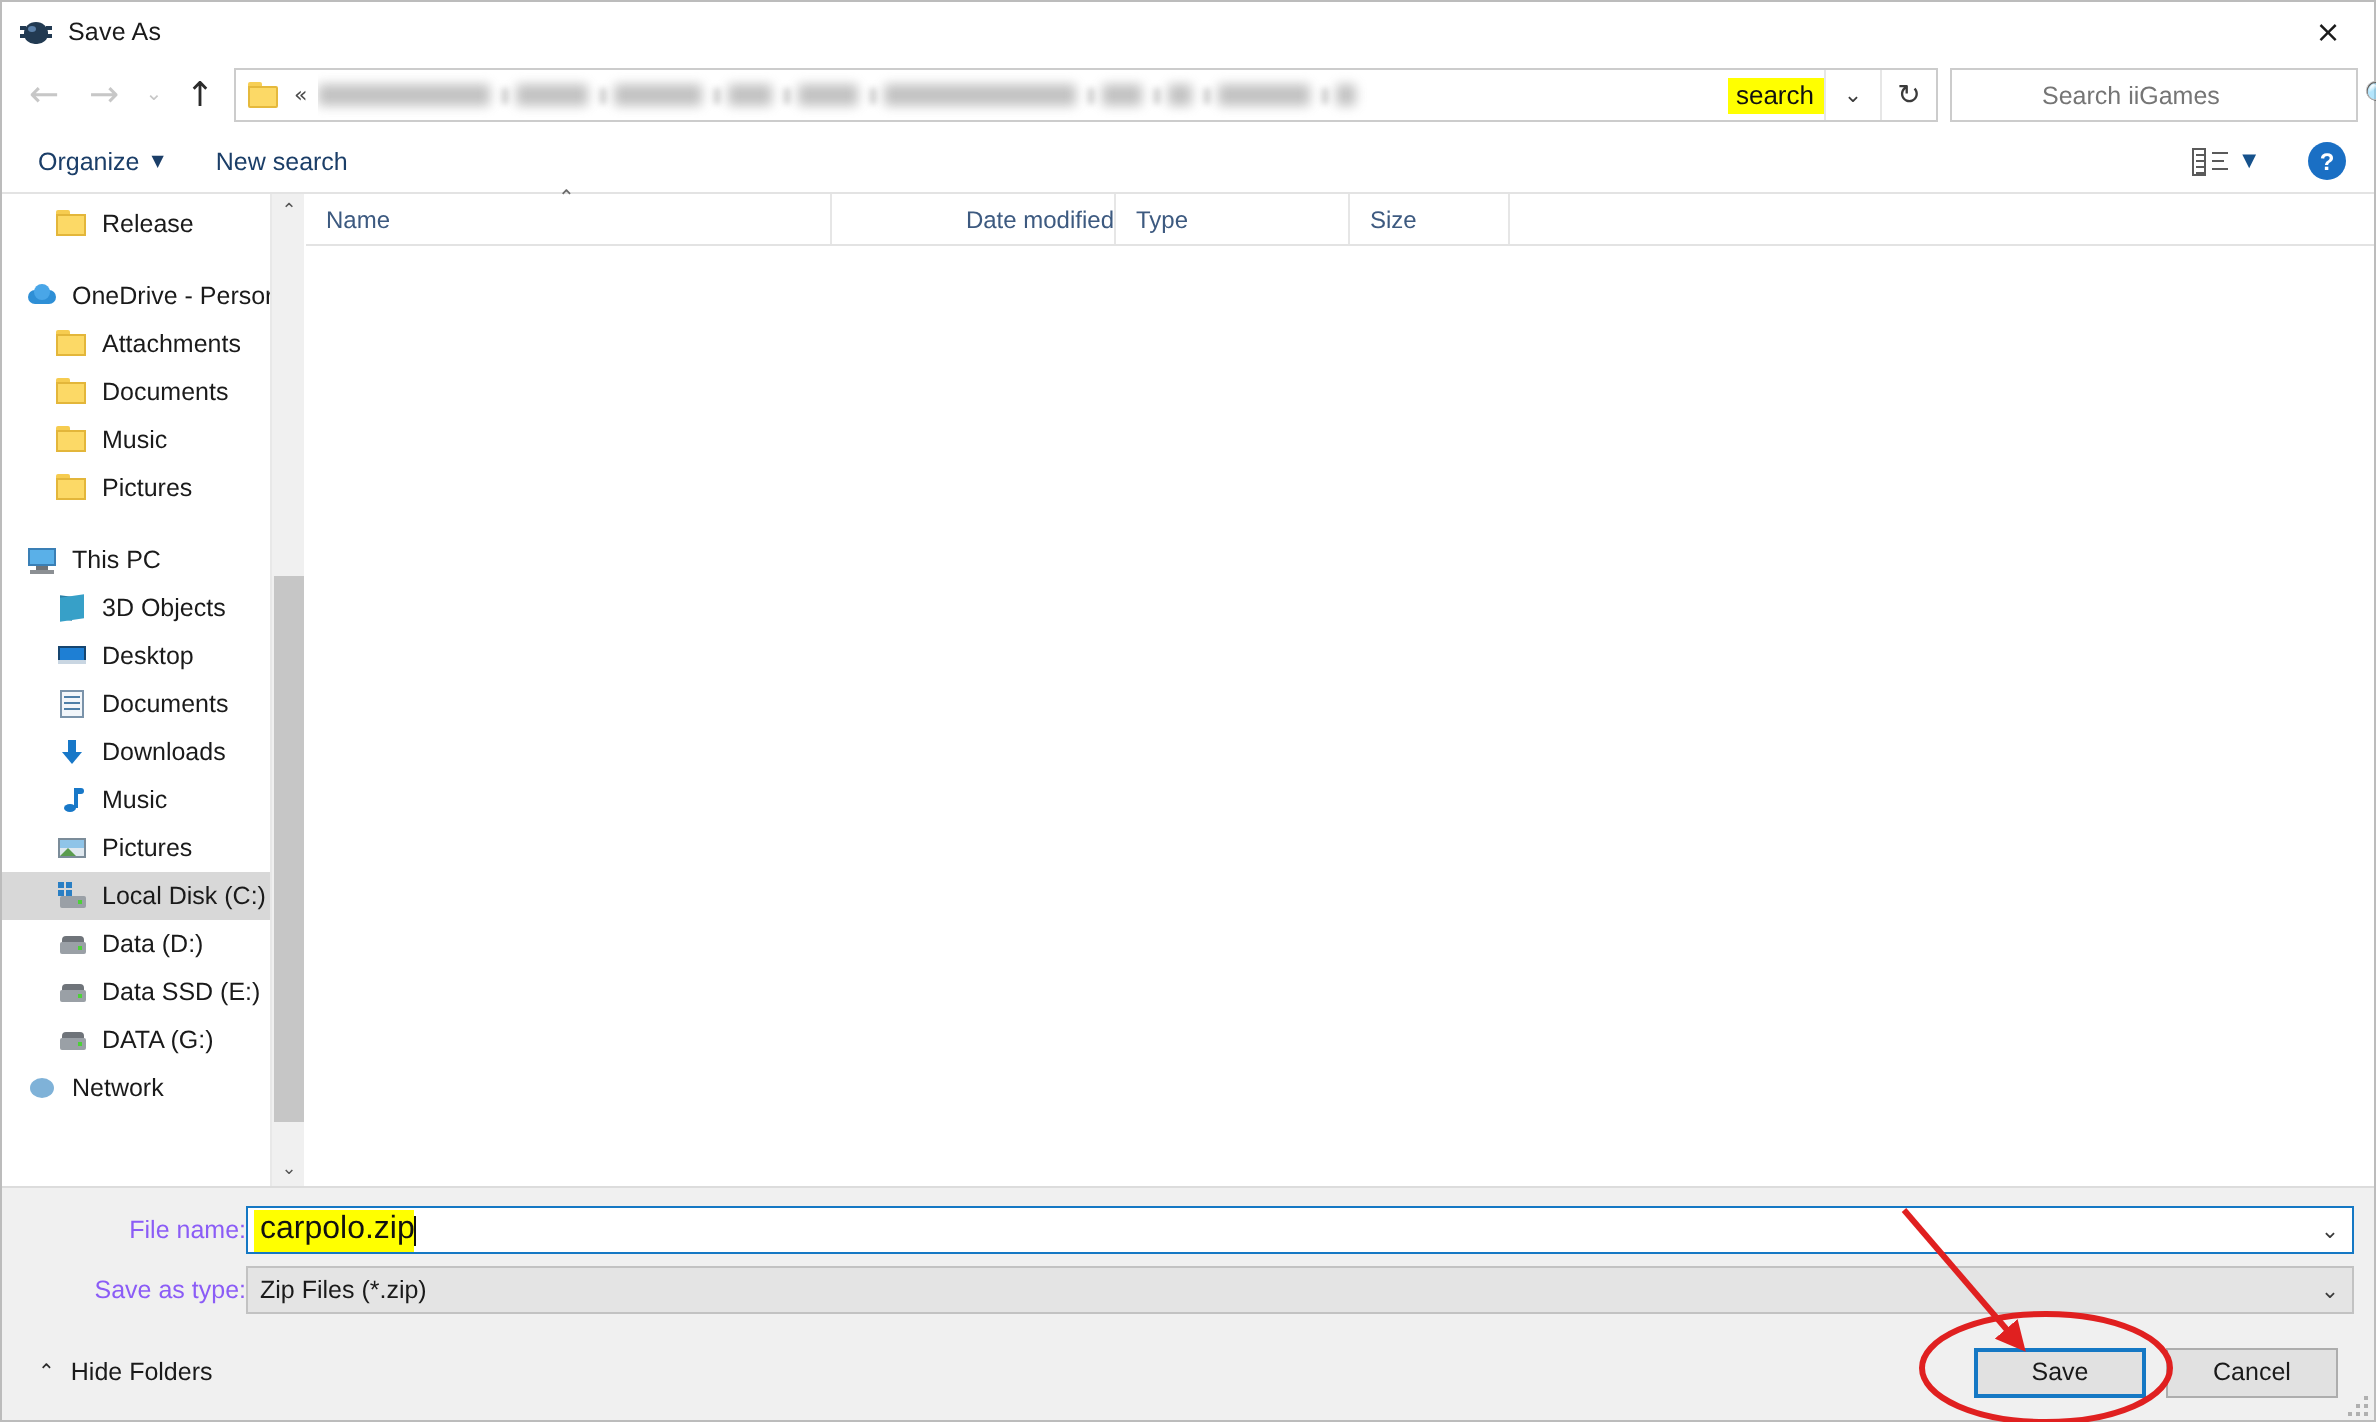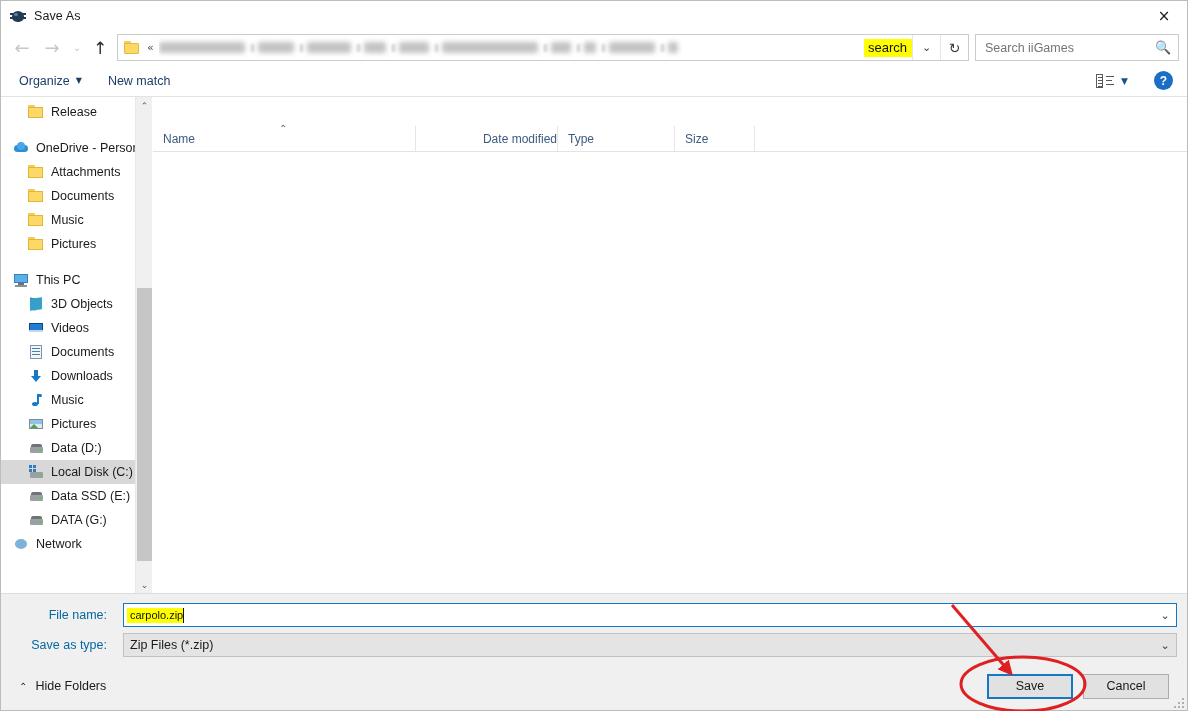--- a/index.html
+++ b/index.html
@@ -135,20 +135,21 @@
   }
   #search-box {
     width: 204px; height: 27px; margin-left: 6px; flex: 0 0 auto;
     border: 1px solid #cccccc; background: #ffffff;
     display: flex; align-items: center; padding: 0 6px 0 9px;
   }
   #search-input {
     flex: 1 1 auto; border: 0; outline: 0; font-size: 12.5px;
     color: #6d6d6d; background: transparent;
     font-family: "Liberation Sans", sans-serif;
+    margin-left: 36px;
   }
   #search-icon { font-size: 13px; color: #4c4c4c; font-family: "DejaVu Sans", sans-serif; }
 
   
   #toolbar {
     height: 32px; flex: 0 0 32px;
     display: flex; align-items: center;
     padding-left: 18px; background: #ffffff;
     border-bottom: 1px solid #e3e3e3;
   }
@@ -276,21 +277,21 @@
     font-size: 9px; color: #555; background: #f0f0f0;
     font-family: "DejaVu Sans", sans-serif;
   }
   #sb-up { top: 0; }
   #sb-down { bottom: 0; }
   #sb-thumb {
     position: absolute; left: 1px; width: 15px;
     background: #c6c6c6;
   }
 
-  #list-pane { flex: 1 1 auto; display: flex; flex-direction: column; background: #ffffff; min-width: 0; margin-top: 29px; }
+  #list-pane { flex: 1 1 auto; display: flex; flex-direction: column; background: #ffffff; min-width: 0; }
   #col-header {
     height: 26px; flex: 0 0 26px; display: flex; align-items: stretch;
     border-bottom: 1px solid #e3e3e3; position: relative;
   }
   .col {
     font-size: 12px; color: #3d5a80;
     display: flex; align-items: center; padding-left: 10px;
     border-right: 1px solid #e6e6e6; position: relative;
   }
   #col-name { width: 263px; flex: 0 0 263px; }
@@ -307,30 +308,30 @@
   }
 
   
   #form-area {
     flex: 0 0 auto; background: #f0f0f0;
     border-top: 1px solid #dcdcdc;
     padding: 8px 0 0 0;
   }
   .form-row { display: flex; align-items: center; height: 26px; margin-bottom: 4px; }
   .form-label {
-    width: 122px; flex: 0 0 122px; text-align: right; padding-right: 16px;
-    font-size: 12.5px; color: #0369a1;
+    width: 122px; flex: 0 0 122px; text-align: right; padding-right: 0;
+    font-size: 12.5px; color: #8b5cf6;
   }
   #filename-field {
     flex: 1 1 auto; height: 24px; margin-right: 10px;
     border: 1px solid #1578c4; background: #ffffff;
     display: flex; align-items: center; position: relative;
   }
   #filename-value {
-    background: #ffff00; color: #111; font-size: 11px;
+    background: #ffff00; color: #111; font-size: 16px;
     padding: 1px 0 2px 3px; margin-left: 3px;
   }
   #filename-caret {
     width: 1px; height: 15px; background: #111; margin-left: 0px;
   }
   .field-drop {
     position: absolute; right: 0; top: 0; width: 22px; height: 100%;
     display: flex; align-items: center; justify-content: center;
     font-size: 11px; color: #3b3b3b; font-family: "DejaVu Sans", sans-serif;
   }
@@ -435,21 +436,21 @@
       <div id="search-icon">🔍</div>
     </div>
   </div>
 
   <div id="toolbar">
     <div class="tb-item">
       <span>Organize</span>
       <span class="tb-caret">▼</span>
     </div>
     <div class="tb-item">
-      <span>New match</span>
+      <span>New search</span>
     </div>
     <div id="toolbar-right">
       <div id="view-icon">
         <div class="vbox">
             <i style="top:2px"></i>
             <i style="top:5px"></i>
             <i style="top:8px"></i>
             <i style="top:11px"></i>
           </div>
         <div class="vline" style="top:2px; width:8px;"></div>
@@ -522,21 +523,21 @@
               <div class="b"></div>
               <div class="a"></div>
             </span>
             <span class="tree-label">3D Objects</span>
           </div>
           <div class="tree-item indent-1">
             <span class="ico ico-desk">
               <div class="scr"></div>
               <div class="bar"></div>
             </span>
-            <span class="tree-label">Videos</span>
+            <span class="tree-label">Desktop</span>
           </div>
           <div class="tree-item indent-1">
             <span class="ico ico-doc">
               <div class="page"></div>
               <div class="line" style="top:4px"></div>
               <div class="line" style="top:7px"></div>
               <div class="line" style="top:10px"></div>
             </span>
             <span class="tree-label">Documents</span>
           </div>
@@ -555,41 +556,41 @@
             </span>
             <span class="tree-label">Music</span>
           </div>
           <div class="tree-item indent-1">
             <span class="ico ico-pic">
               <div class="frame"></div>
               <div class="sky"></div>
               <div class="hill"></div>
             </span>
             <span class="tree-label">Pictures</span>
-          </div>
-          <div class="tree-item indent-1">
-            <span class="ico ico-drive">
-              <div class="top"></div>
-              <div class="bot"></div>
-              <div class="led"></div>
-            </span>
-            <span class="tree-label">Data (D:)</span>
           </div>
           <div class="tree-item indent-1 selected">
             <span class="ico ico-disk-c">
               <div class="tiles">
                 <div class="t" style="left:0;top:0"></div>
                 <div class="t" style="left:4px;top:0"></div>
                 <div class="t" style="left:0;top:4px"></div>
                 <div class="t" style="left:4px;top:4px"></div>
               </div>
               <div class="drive"></div>
               <div class="led"></div>
             </span>
             <span class="tree-label">Local Disk (C:)</span>
+          </div>
+          <div class="tree-item indent-1">
+            <span class="ico ico-drive">
+              <div class="top"></div>
+              <div class="bot"></div>
+              <div class="led"></div>
+            </span>
+            <span class="tree-label">Data (D:)</span>
           </div>
           <div class="tree-item indent-1">
             <span class="ico ico-drive">
               <div class="top"></div>
               <div class="bot"></div>
               <div class="led"></div>
             </span>
             <span class="tree-label">Data SSD (E:)</span>
           </div>
           <div class="tree-item indent-1">

